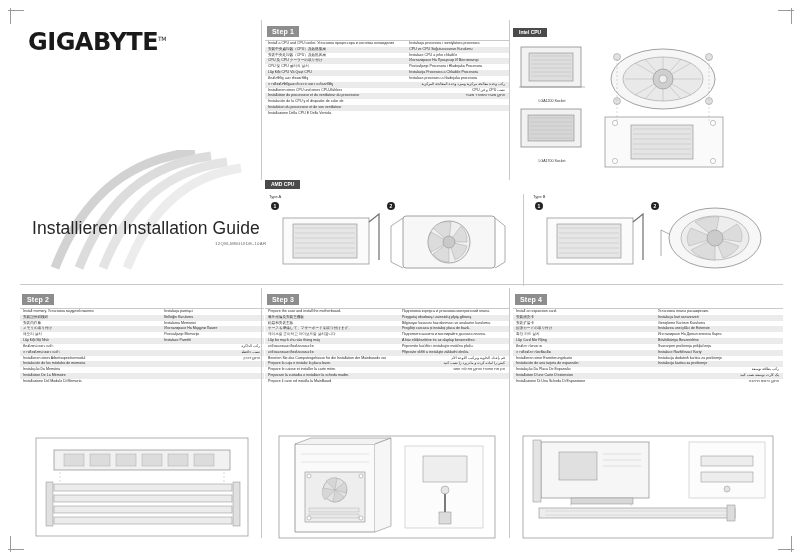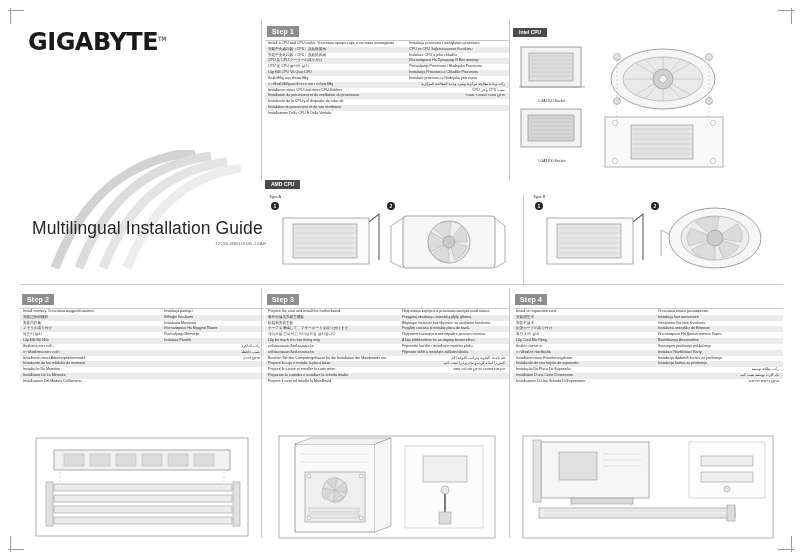--- a/index.html
+++ b/index.html
@@ -115,21 +115,21 @@
       </g>
       <g fill="none" stroke="#e4e4e4" stroke-width="9">
         <path d="M58 118 C 84 52, 124 20, 182 12"></path>
       </g>
       <g fill="none" stroke="#ececec" stroke-width="9">
         <path d="M82 118 C 106 58, 142 26, 196 18"></path>
       </g>
     </svg>
   </div>
 
-  <div class="title">Multilingual Installation Guide</div>
+  <div class="title">Installieren Installation Guide</div>
   <div class="subtitle">12QM-MBGUIDE-10AR</div>
 
   <div class="panel" style="left:265px;top:20px;width:244px;height:145px;">
     <div style="padding-left:2px;">
       <span class="step-hdr">Step 1</span>
     </div>
     <div style="margin-top:2px;border-top:1px solid #c9c9c9;"></div>
     <table class="tbl">
       <tbody id="step1-body">
           <tr>

